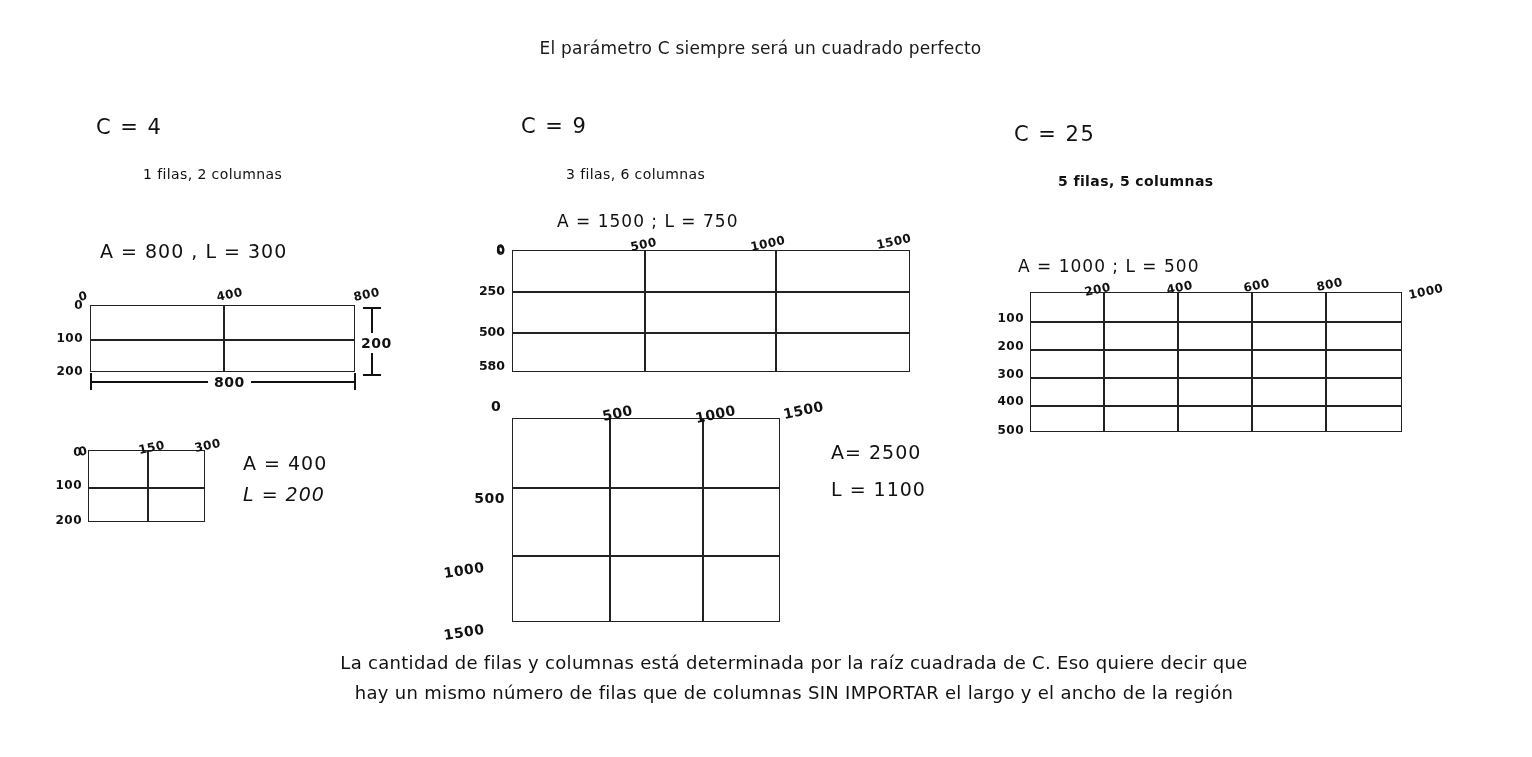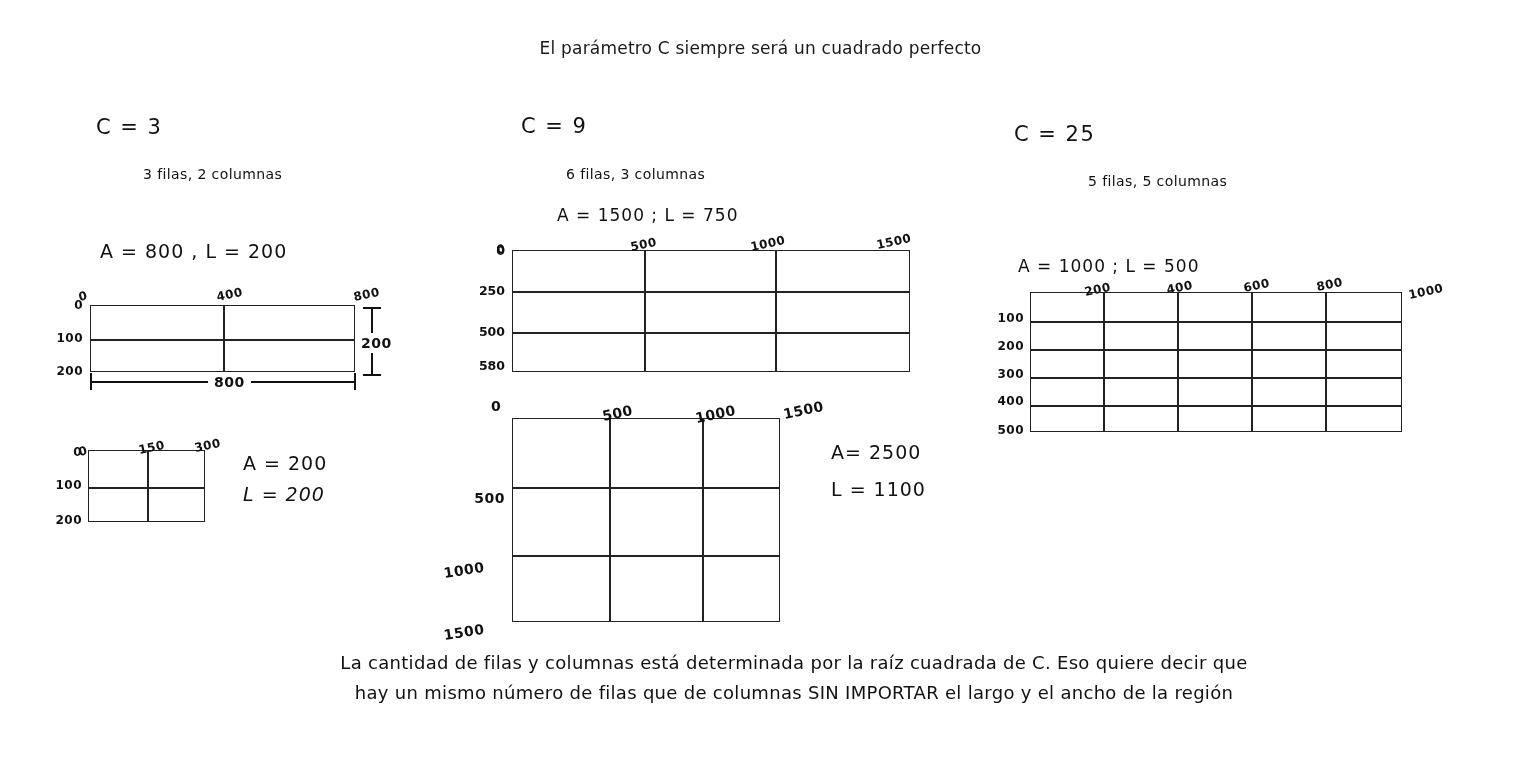--- a/index.html
+++ b/index.html
@@ -81,24 +81,24 @@
   }
 
   .rot-10 { transform: rotate(-12deg); transform-origin: left bottom; }
   .rot-8 { transform: rotate(-9deg); transform-origin: left bottom; }
 </style>
 </head>
 <body>
 
 <div class="abs title">El parámetro C siempre será un cuadrado perfecto</div>
 
-<div class="abs c-label" style="left:96px; top:115px;">C = 3</div>
-<div class="abs sub-label" style="left:143px; top:166px;">3 filas, 2 columnas</div>
+<div class="abs c-label" style="left:96px; top:115px;">C = 4</div>
+<div class="abs sub-label" style="left:143px; top:166px;">1 filas, 2 columnas</div>
 
-<div class="abs al-label-big" style="left:100px; top:240px;">A = 800 ,  L = 200</div>
+<div class="abs al-label-big" style="left:100px; top:240px;">A = 800 ,  L = 300</div>
 
 <div class="grid" style="left:90px; top:305px; width:265px; height:67px;">
   <div class="vline" style="left:132px;"></div>
   <div class="hline" style="top:33px;"></div>
 </div>
 
 <div class="abs tick rot-10" style="left:80px; top:290px;">0</div>
 <div class="abs tick rot-10" style="left:218px; top:290px;">400</div>
 <div class="abs tick rot-10" style="left:355px; top:290px;">800</div>
 
@@ -119,26 +119,26 @@
 <div class="grid" style="left:88px; top:450px; width:117px; height:72px;">
   <div class="vline" style="left:58px;"></div>
   <div class="hline" style="top:36px;"></div>
 </div>
 <div class="abs tick rot-10" style="left:80px; top:445px;">0</div>
 <div class="abs tick rot-10" style="left:140px; top:443px;">150</div>
 <div class="abs tick rot-10" style="left:196px; top:441px;">300</div>
 <div class="abs tick" style="left:82px; top:445px; transform:translateX(-100%);">0</div>
 <div class="abs tick" style="left:82px; top:478px; transform:translateX(-100%);">100</div>
 <div class="abs tick" style="left:82px; top:513px; transform:translateX(-100%);">200</div>
-<div class="abs al-label-big" style="left:243px; top:452px;">A = 200</div>
+<div class="abs al-label-big" style="left:243px; top:452px;">A = 400</div>
 <div class="abs al-label-big" style="left:243px; top:483px;font-style:italic;">L = 200</div>
 
 <div class="abs c-label" style="left:521px; top:114px;">C = 9</div>
-<div class="abs sub-label" style="left:566px; top:166px;">6 filas, 3 columnas</div>
-<div class="abs al-label" style="left:557px; top:205px;">A = 1500 ;  L = 750</div>
+<div class="abs sub-label" style="left:566px; top:166px;">3 filas, 6 columnas</div>
+<div class="abs al-label" style="left:557px; top:211px;">A = 1500 ;  L = 750</div>
 
 <div class="grid" style="left:512px; top:250px; width:398px; height:122px;">
   <div class="vline" style="left:131px;"></div>
   <div class="vline" style="left:262px;"></div>
   <div class="hline" style="top:40px;"></div>
   <div class="hline" style="top:81px;"></div>
 </div>
 <div class="abs tick rot-10" style="left:498px; top:243px;">0</div>
 <div class="abs tick rot-10" style="left:632px; top:240px;">500</div>
 <div class="abs tick rot-10" style="left:752px; top:240px;">1000</div>
@@ -158,21 +158,21 @@
 <div class="abs tick-lg rot-10" style="left:604px; top:408px;">500</div>
 <div class="abs tick-lg rot-10" style="left:697px; top:410px;">1000</div>
 <div class="abs tick-lg rot-10" style="left:785px; top:406px;">1500</div>
 <div class="abs tick-lg" style="left:505px; top:490px; transform:translateX(-100%);">500</div>
 <div class="abs tick-lg rot-8" style="left:445px; top:565px;">1000</div>
 <div class="abs tick-lg rot-8" style="left:445px; top:627px;">1500</div>
 <div class="abs al-label-big" style="left:831px; top:441px;">A= 2500</div>
 <div class="abs al-label-big" style="left:831px; top:478px;">L = 1100</div>
 
 <div class="abs c-label" style="left:1014px; top:122px;">C = 25</div>
-<div class="abs sub-label" style="left:1088px; top:173px;">5 filas, 5 columnas</div>
+<div class="abs sub-label" style="left:1058px; top:173px;font-weight:bold;">5 filas, 5 columnas</div>
 <div class="abs al-label" style="left:1018px; top:256px;">A = 1000  ;   L = 500</div>
 
 <div class="grid" style="left:1030px; top:292px; width:372px; height:140px;">
   <div class="vline" style="left:72px;"></div>
   <div class="vline" style="left:146px;"></div>
   <div class="vline" style="left:220px;"></div>
   <div class="vline" style="left:294px;"></div>
   <div class="hline" style="top:28px;"></div>
   <div class="hline" style="top:56px;"></div>
   <div class="hline" style="top:84px;"></div>

